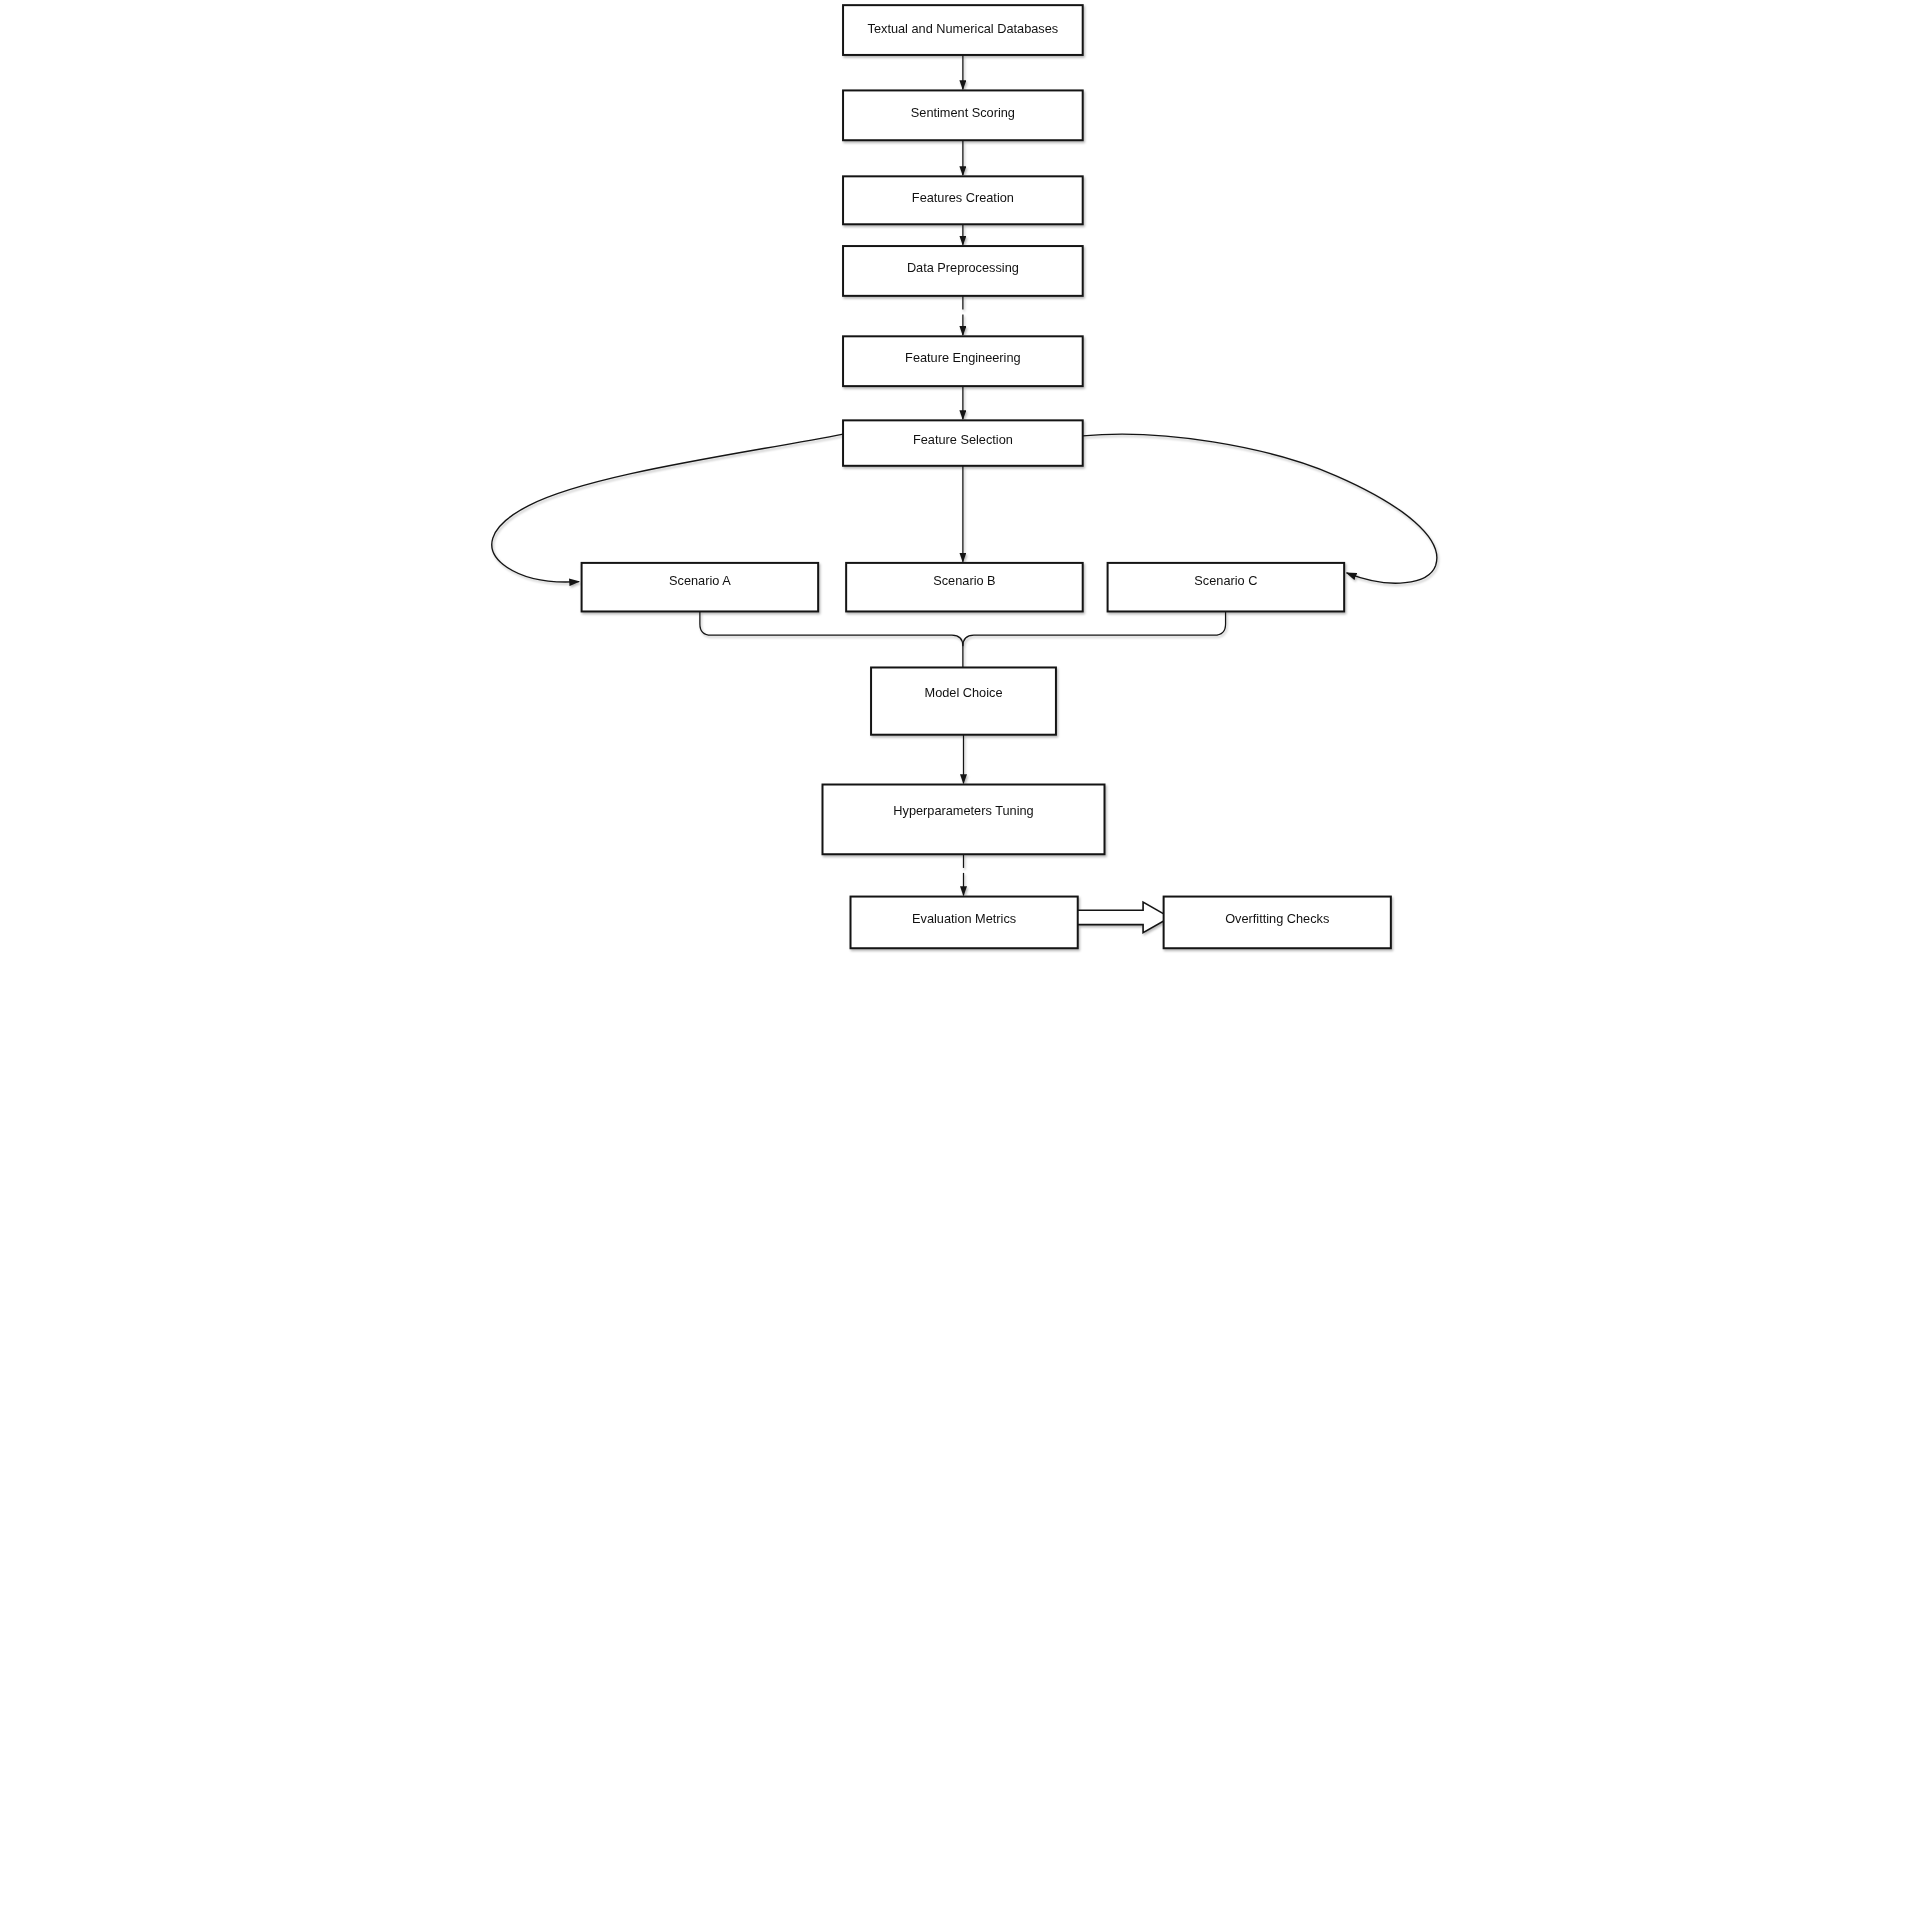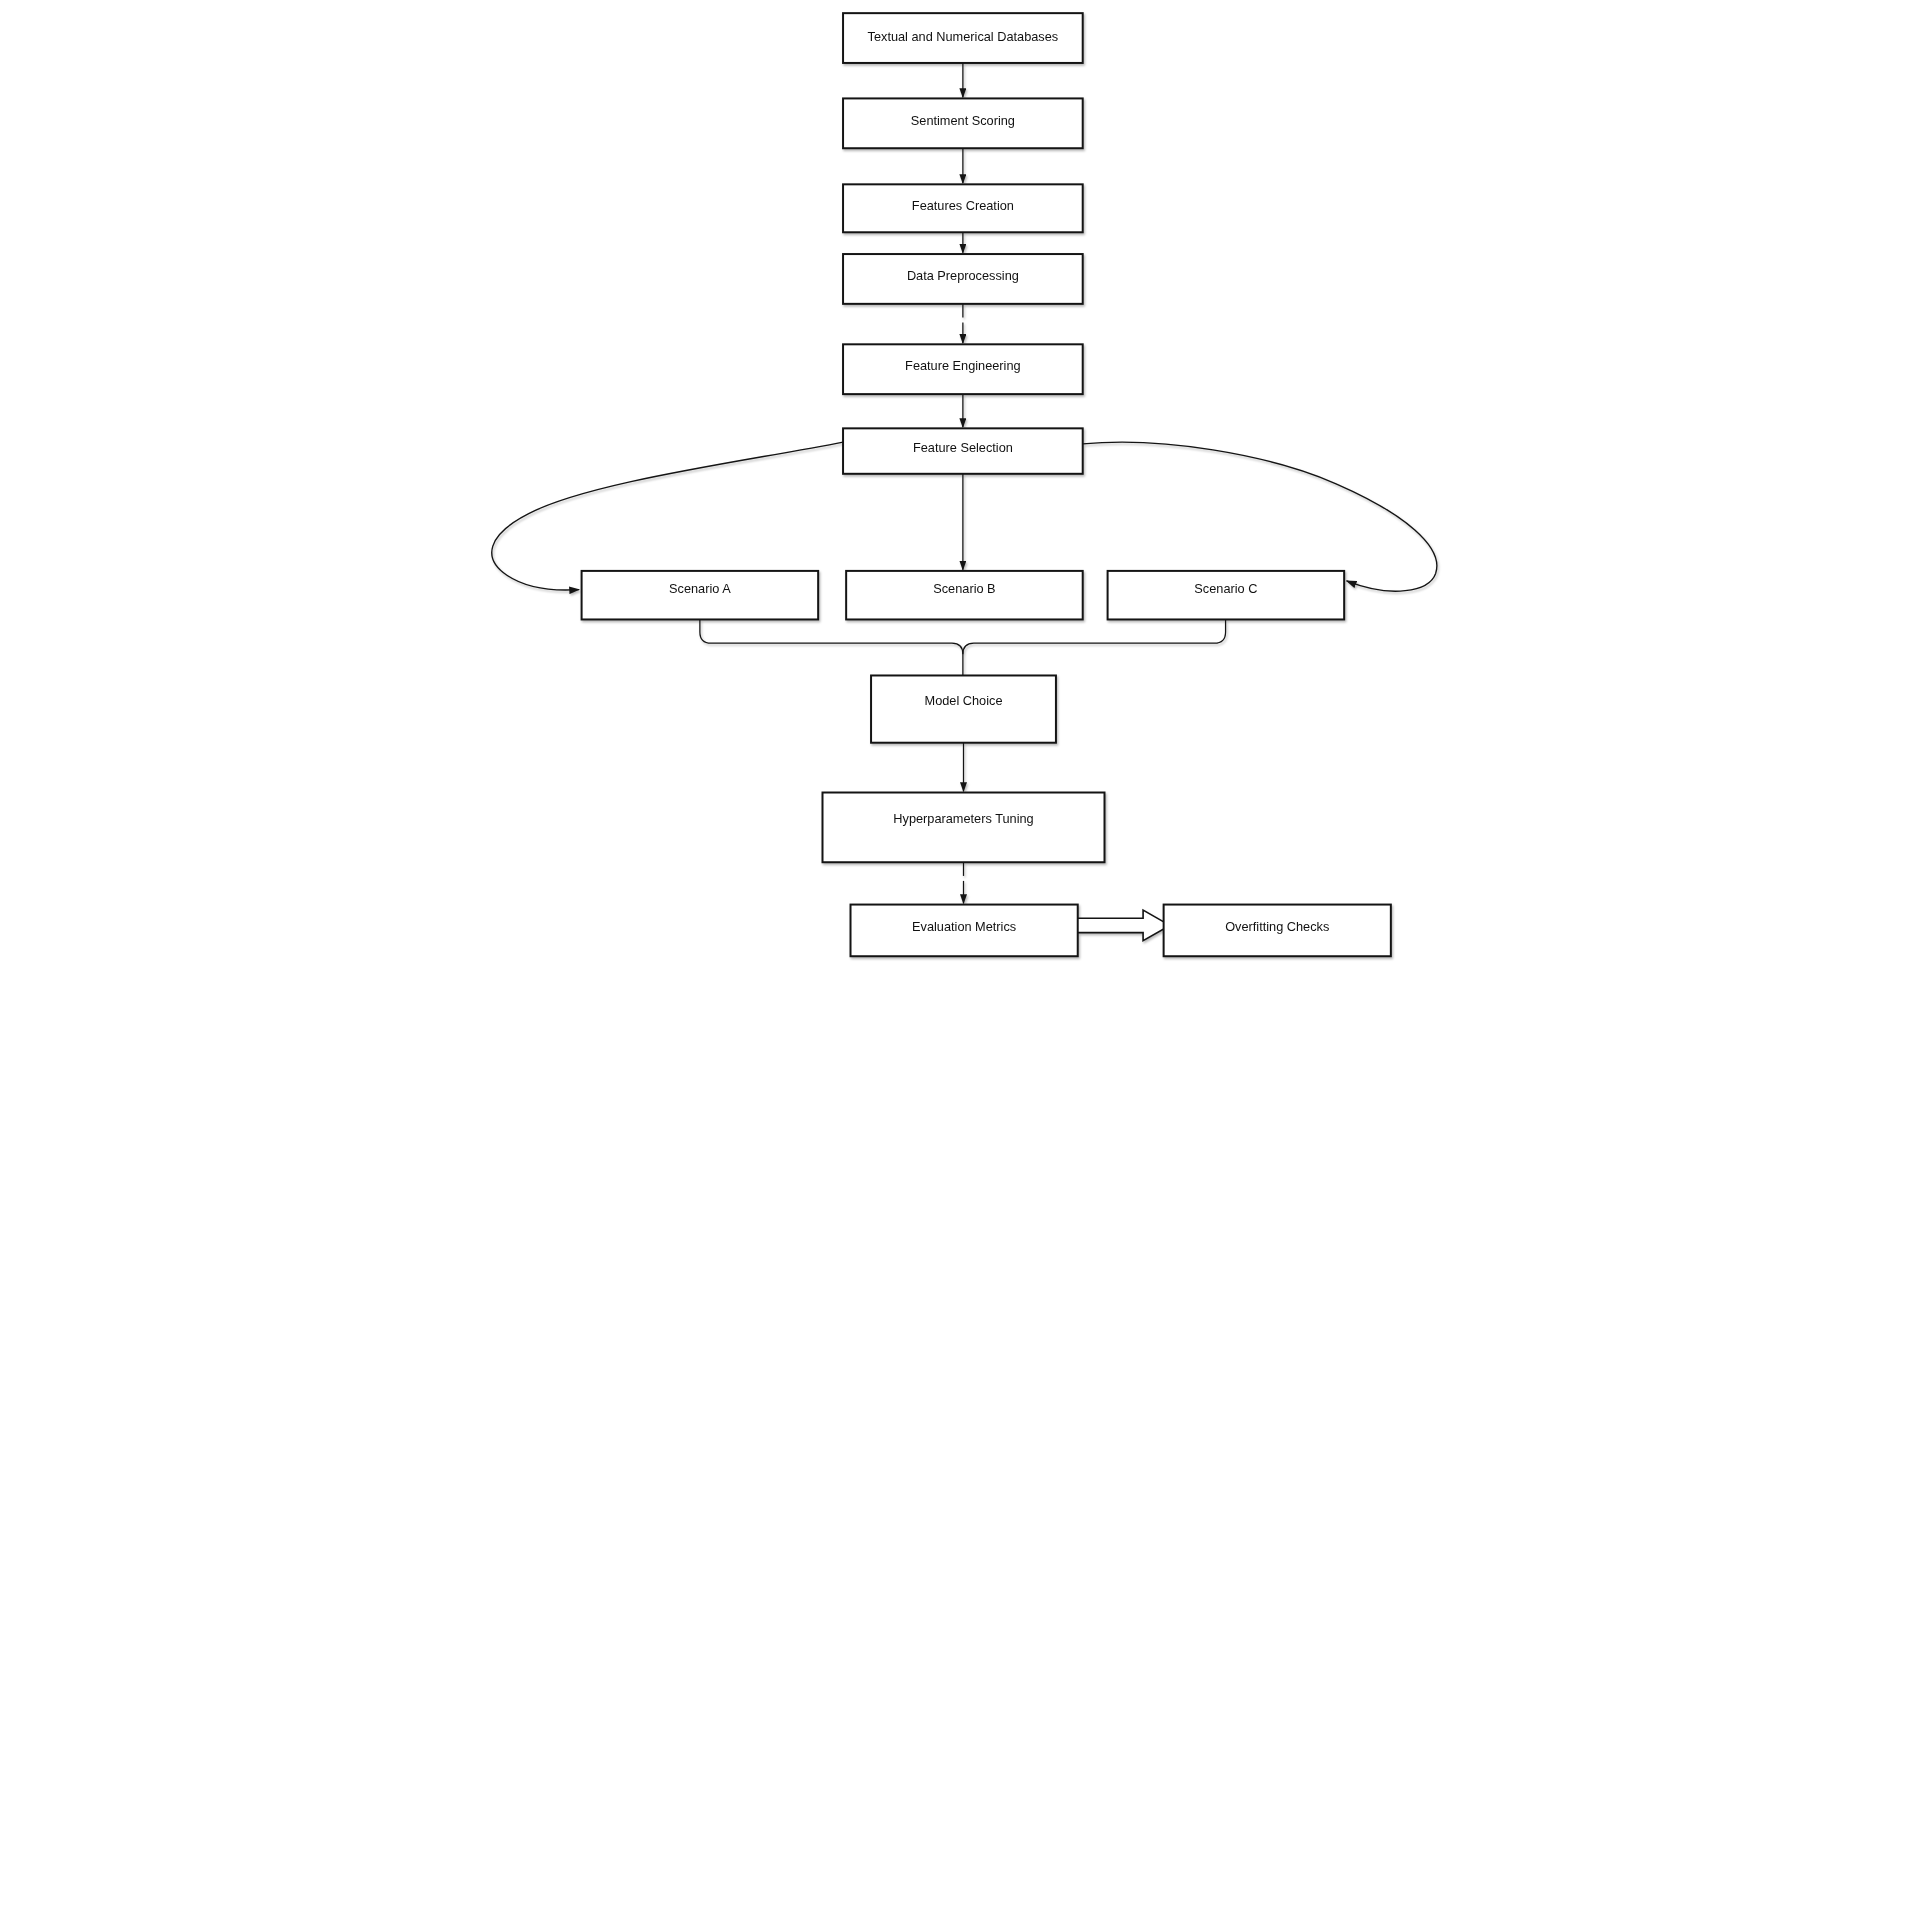--- a/index.html
+++ b/index.html
@@ -2,21 +2,21 @@
 <html style="--stroke: #141414; --node-fill: #ffffff; --bg: #ffffff; --text: #111111;font-size:10px"><head>
 <meta charset="utf-8">
 <style>
   :root{
     --stroke:#141414;
     --node-fill:#ffffff;
     --bg:#ffffff;
     --text:#111111;
   }
   html,body{margin:0;padding:0;background:var(--bg);}
-  .page{width:963px;height:954px;margin:8px auto;background:var(--bg);}
+  .page{width:963px;height:954px;margin:0 auto;background:var(--bg);}
   svg{display:block;}
   .node-rect{fill:var(--node-fill);stroke:var(--stroke);stroke-width:3.2;}
   .edge{fill:none;stroke:var(--stroke);stroke-width:2;}
   .curve{stroke-width:2.2;}
   .bracket{fill:none;stroke:var(--stroke);stroke-width:2;}
   .block-arrow{fill:var(--node-fill);stroke:var(--stroke);stroke-width:2.6;}
   .shapes{filter:drop-shadow(2px 3px 1.5px rgba(0,0,0,0.28));}
   .node-label{
     font-family:"Liberation Sans",sans-serif;
     font-size:20.5px;

